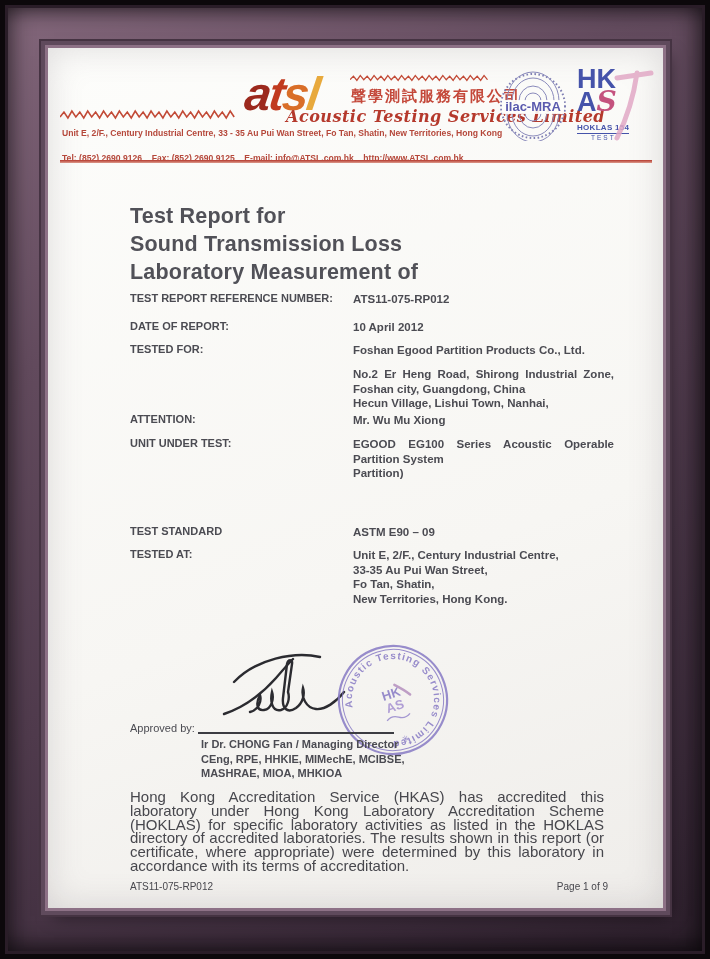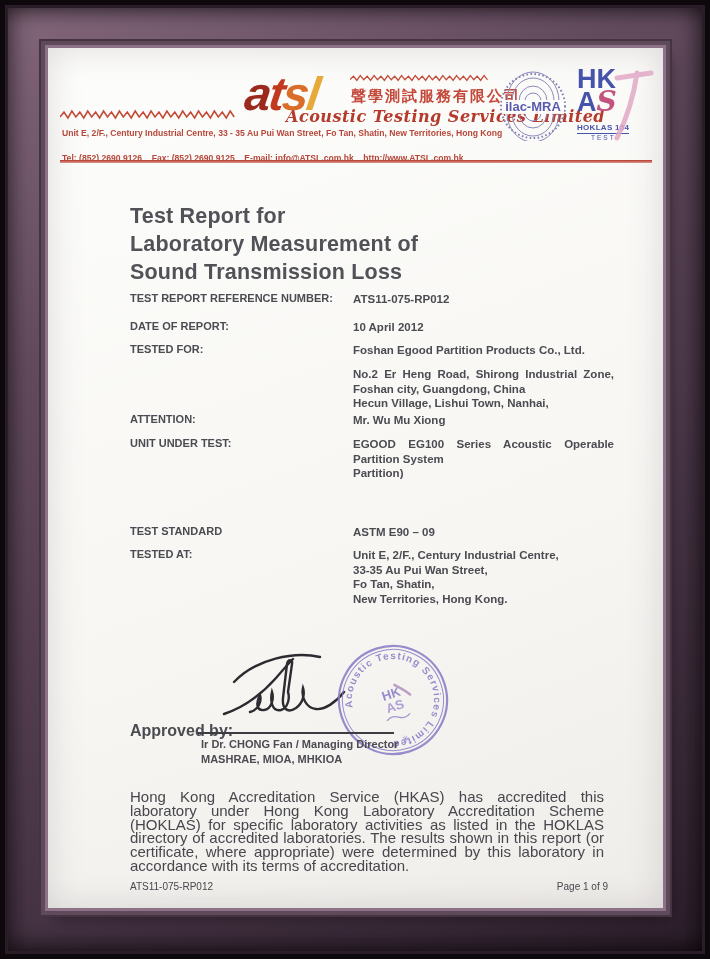--- a/index.html
+++ b/index.html
@@ -76,21 +76,21 @@
   
   .row{position:absolute;left:82px;width:484px;}
   .lbl{position:absolute;left:0;top:0;width:220px;font-size:11px;font-weight:bold;color:#4b4b52;}
   .val{position:absolute;left:223px;top:0;width:261px;font-size:11.5px;font-weight:bold;color:#4b4b52;line-height:14px;}
   .val div{line-height:14.5px;}
   .just{text-align:justify;text-align-last:justify;}
   
   .sig-svg{left:172px;top:598px;}
   .sig-svg path{stroke:#2b2b30;stroke-width:2.4;fill:none;stroke-linecap:round;}
   .stamp{left:283px;top:590px;opacity:.88;}
-  .approved{left:82px;top:674px;font-size:16px;font-weight:bold;color:#4b4b52;}
+  .approved{left:82px;top:674px;font-size:11px;font-weight:normal;color:#4b4b52;}
   .sig-line{left:150px;top:684px;width:196px;height:0;border-top:2px solid #3c3c42;}
   .approver{left:153px;top:689px;font-size:11px;font-weight:bold;color:#4b4b52;line-height:14.5px;}
   
   .accred{left:82px;top:742px;width:474px;font-size:15px;line-height:13.8px;
           color:#47474d;text-align:justify;}
   .repro{left:82px;top:808px;width:474px;font-size:9.6px;color:#47474d;}
   .footer{left:82px;top:833px;width:478px;font-size:10px;color:#47474d;}
   .footer .pg{position:absolute;right:0;top:0;}
 </style>
 </head>
@@ -146,22 +146,22 @@
         <path d="M40 10 L74 5"></path>
         <path d="M60 5 C57 26 50 50 40 70"></path>
       </g>
     </svg>
     <div class="hoklas">HOKLAS 154</div>
     <div class="test">TEST</div>
   </div>
 
   <div class="abs title">
     <div>Test Report for</div>
+    <div>Sound Transmission Loss</div>
     <div>Laboratory Measurement of</div>
-    <div>Sound Transmission Loss</div>
   </div>
 
   <div class="row" style="top:244px">
     <div class="lbl">TEST REPORT REFERENCE NUMBER:</div>
     <div class="val">ATS11-075-RP012</div>
   </div>
 
   <div class="row" style="top:272px">
     <div class="lbl">DATE OF REPORT:</div>
     <div class="val">10 April 2012</div>
@@ -230,20 +230,21 @@
       <text x="62" y="73" text-anchor="middle" font-family="Liberation Sans, sans-serif" font-size="13" font-weight="bold" fill="#a894d2">AS</text>
       <path d="M68 48 C72 52 76 56 80 62" stroke="#b793c0" stroke-width="2.5" stroke-linecap="round"></path>
       <path d="M50 80 q6 -4 12 0 q6 4 12 0" stroke="#9a8cce" stroke-width="1.4"></path>
     </g>
   </svg>
 
   <div class="abs approved">Approved by:</div>
   <div class="abs sig-line"></div>
   <div class="abs approver">
     <div>Ir Dr. CHONG Fan / Managing Director</div>
+    <div>CEng, RPE, HHKIE, MIMechE, MCIBSE,</div>
     <div>MASHRAE, MIOA, MHKIOA</div>
   </div>
 
   <div class="abs accred">Hong Kong Accreditation Service (HKAS) has accredited this laboratory under Hong Kong Laboratory Accreditation Scheme (HOKLAS) for specific laboratory activities as listed in the HOKLAS directory of accredited laboratories. The results shown in this report (or certificate, where appropriate) were determined by this laboratory in accordance with its terms of accreditation.</div>
 
   <div class="abs footer">
     <span>ATS11-075-RP012</span>
     <span class="pg">Page 1 of 9</span>
   </div>
 

